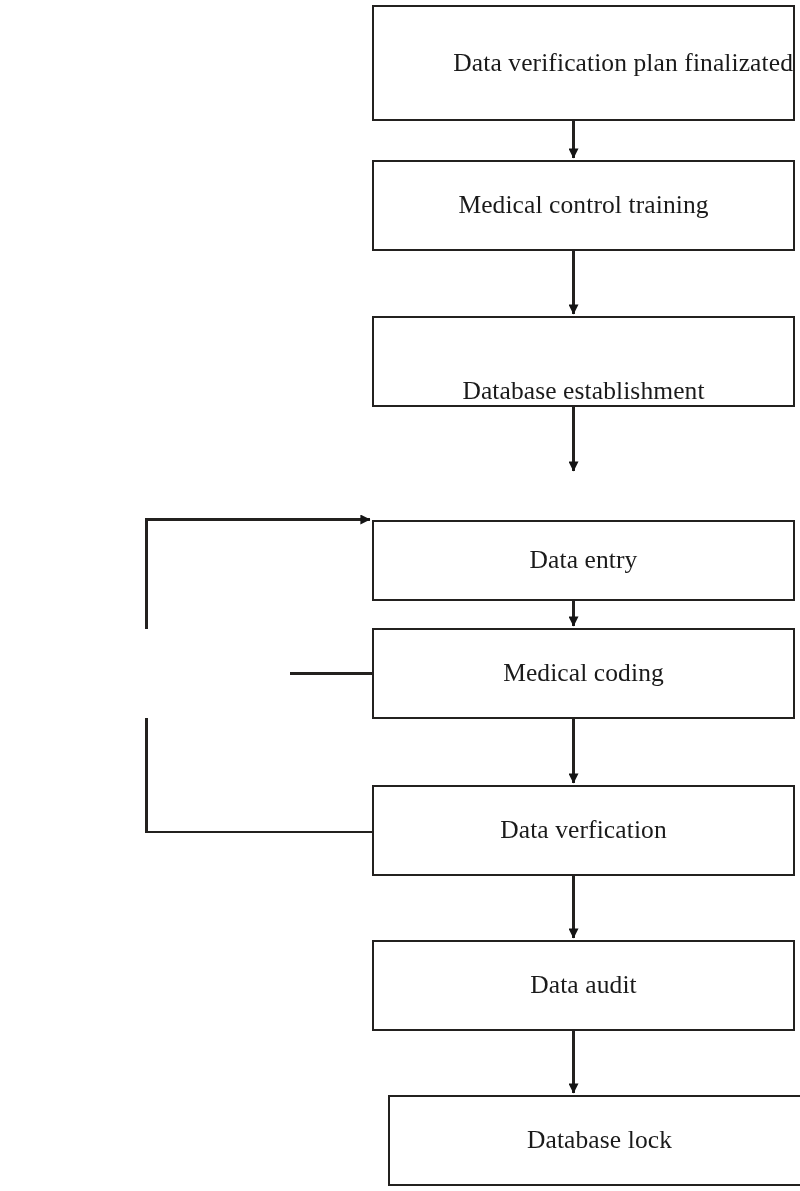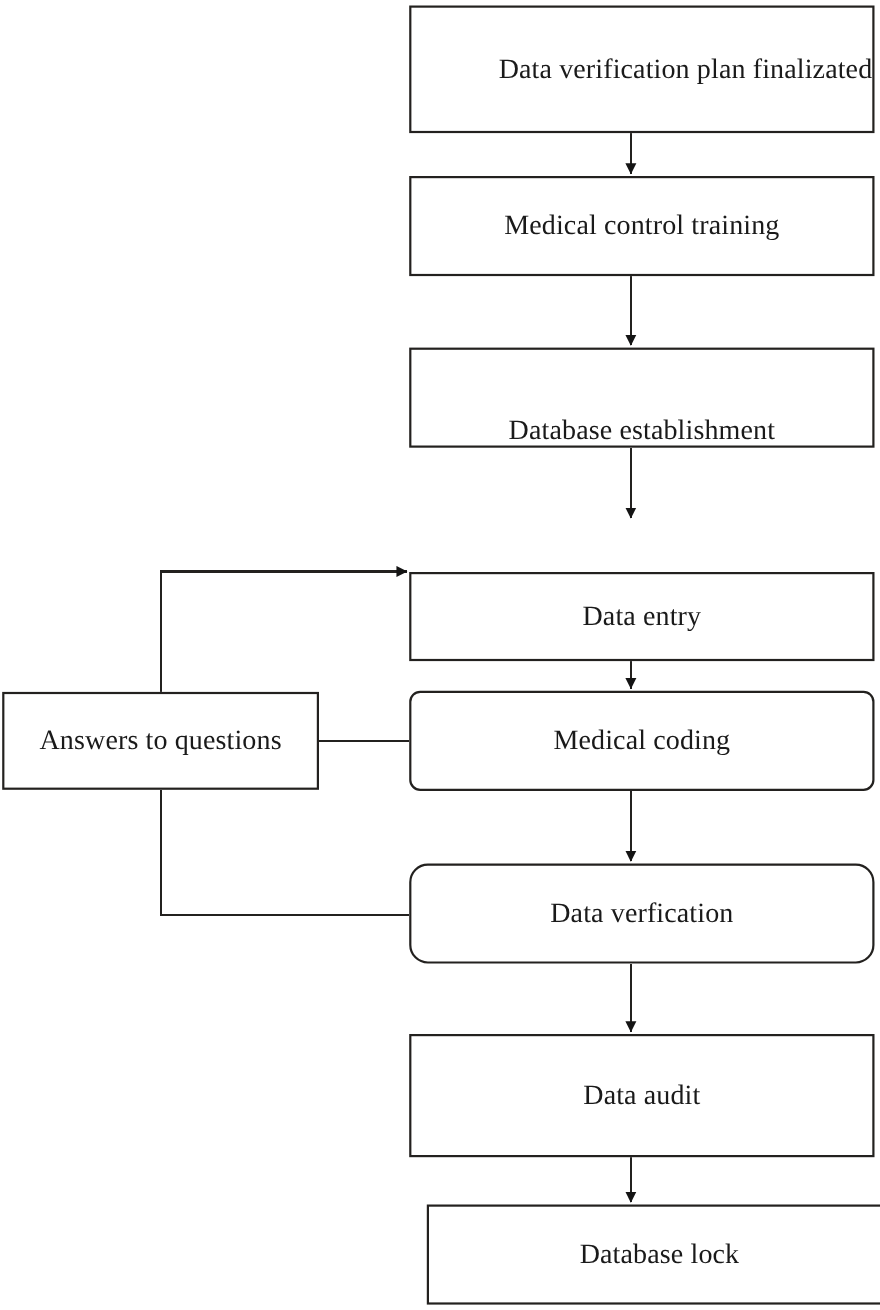--- a/index.html
+++ b/index.html
@@ -93,33 +93,30 @@
   </div>
 
   <div class="node" style="left:372px; top:316px; width:423px; height:91px;align-items:flex-end;">
     <span class="node-label">Database establishment</span>
   </div>
 
   <div class="node" style="left:372px; top:473px; width:423px; height:81px;margin-top:47px;">
     <span class="node-label">Data entry</span>
   </div>
 
-  <div class="node" style="left:372px; top:628px; width:423px; height:91px;border-radius:10px;">
+  <div class="node" style="left:372px; top:628px; width:423px; height:91px;">
     <span class="node-label">Medical coding</span>
   </div>
 
-  <div class="node" style="left:372px; top:785px; width:423px; height:91px;border-radius:17px;">
+  <div class="node" style="left:372px; top:785px; width:423px; height:91px;">
     <span class="node-label">Data verfication</span>
   </div>
 
-  <div class="node" style="left:372px; top:940px; width:423px; height:112px;align-items:center;">
+  <div class="node" style="left:372px; top:940px; width:423px; height:91px;align-items:center;">
     <span class="node-label">Data audit</span>
   </div>
 
   <div class="node" style="left:388px; top:1095px; width:423px; height:91px;">
     <span class="node-label">Database lock</span>
   </div>
 
-  <div class="node" style="left:2px; top:629px; width:288px; height:89px;">
-    <span class="node-label">Answers to questions</span>
-  </div>
 
 </div>
 
 </body></html>

